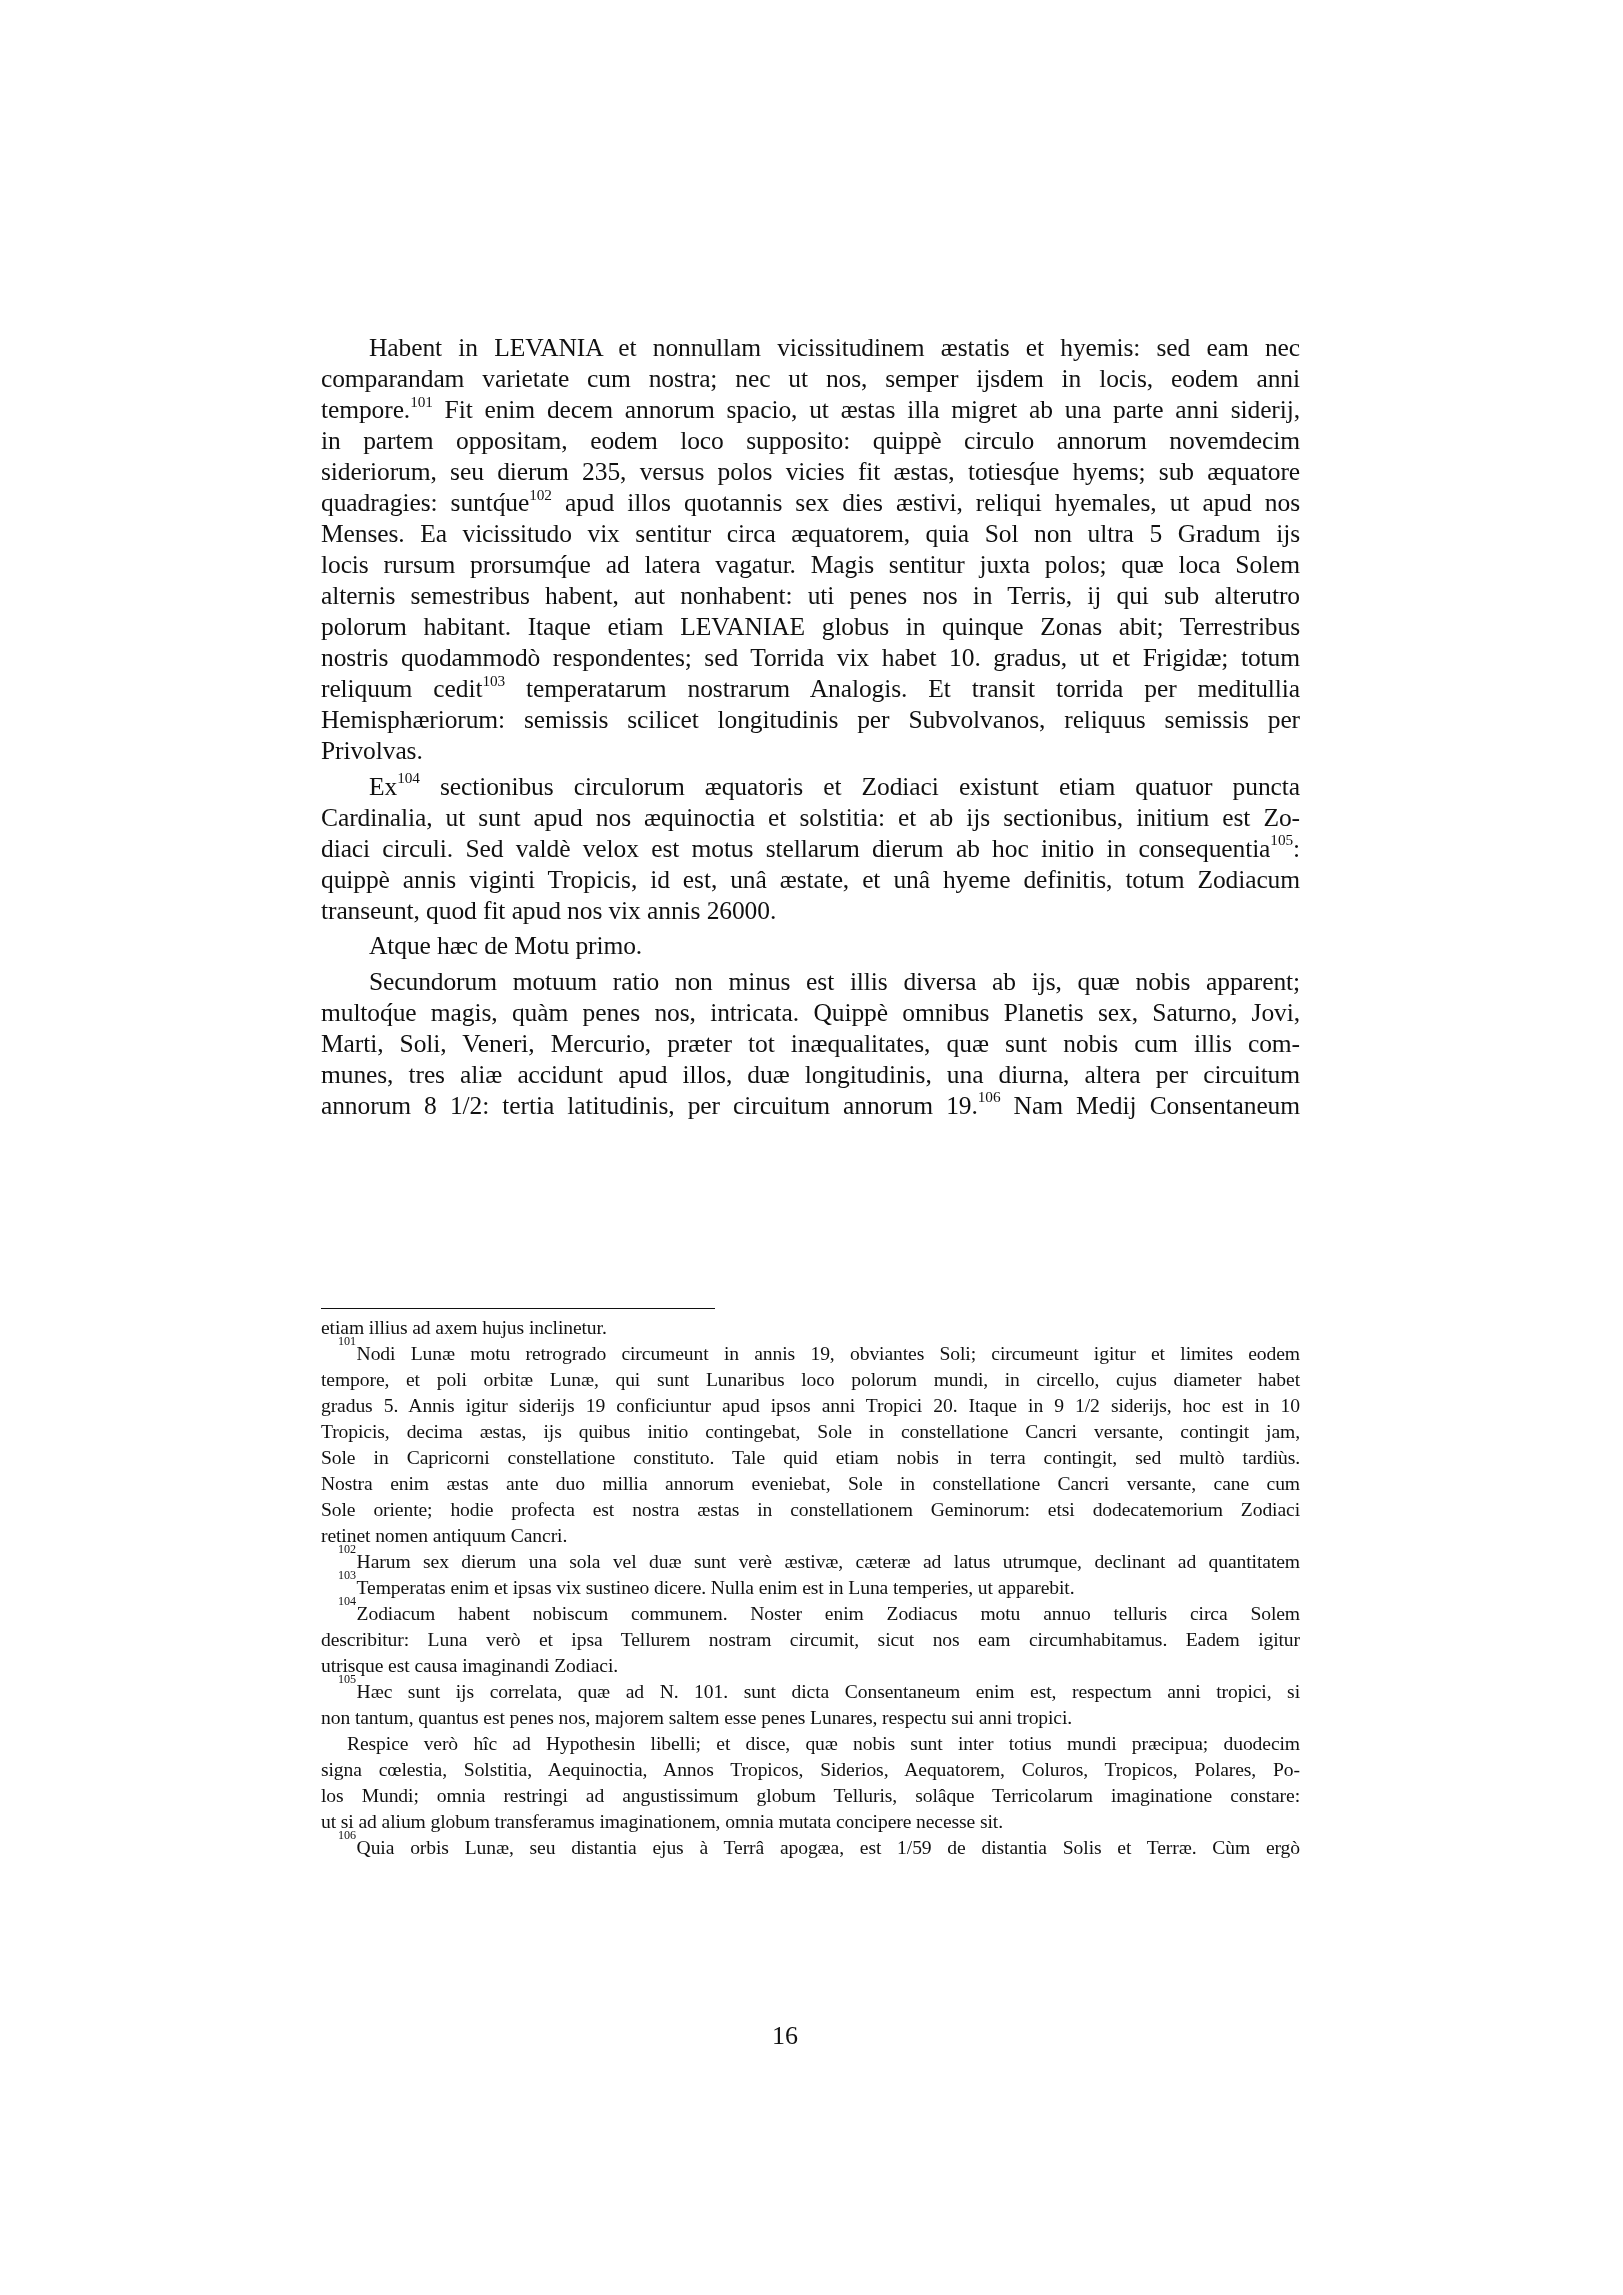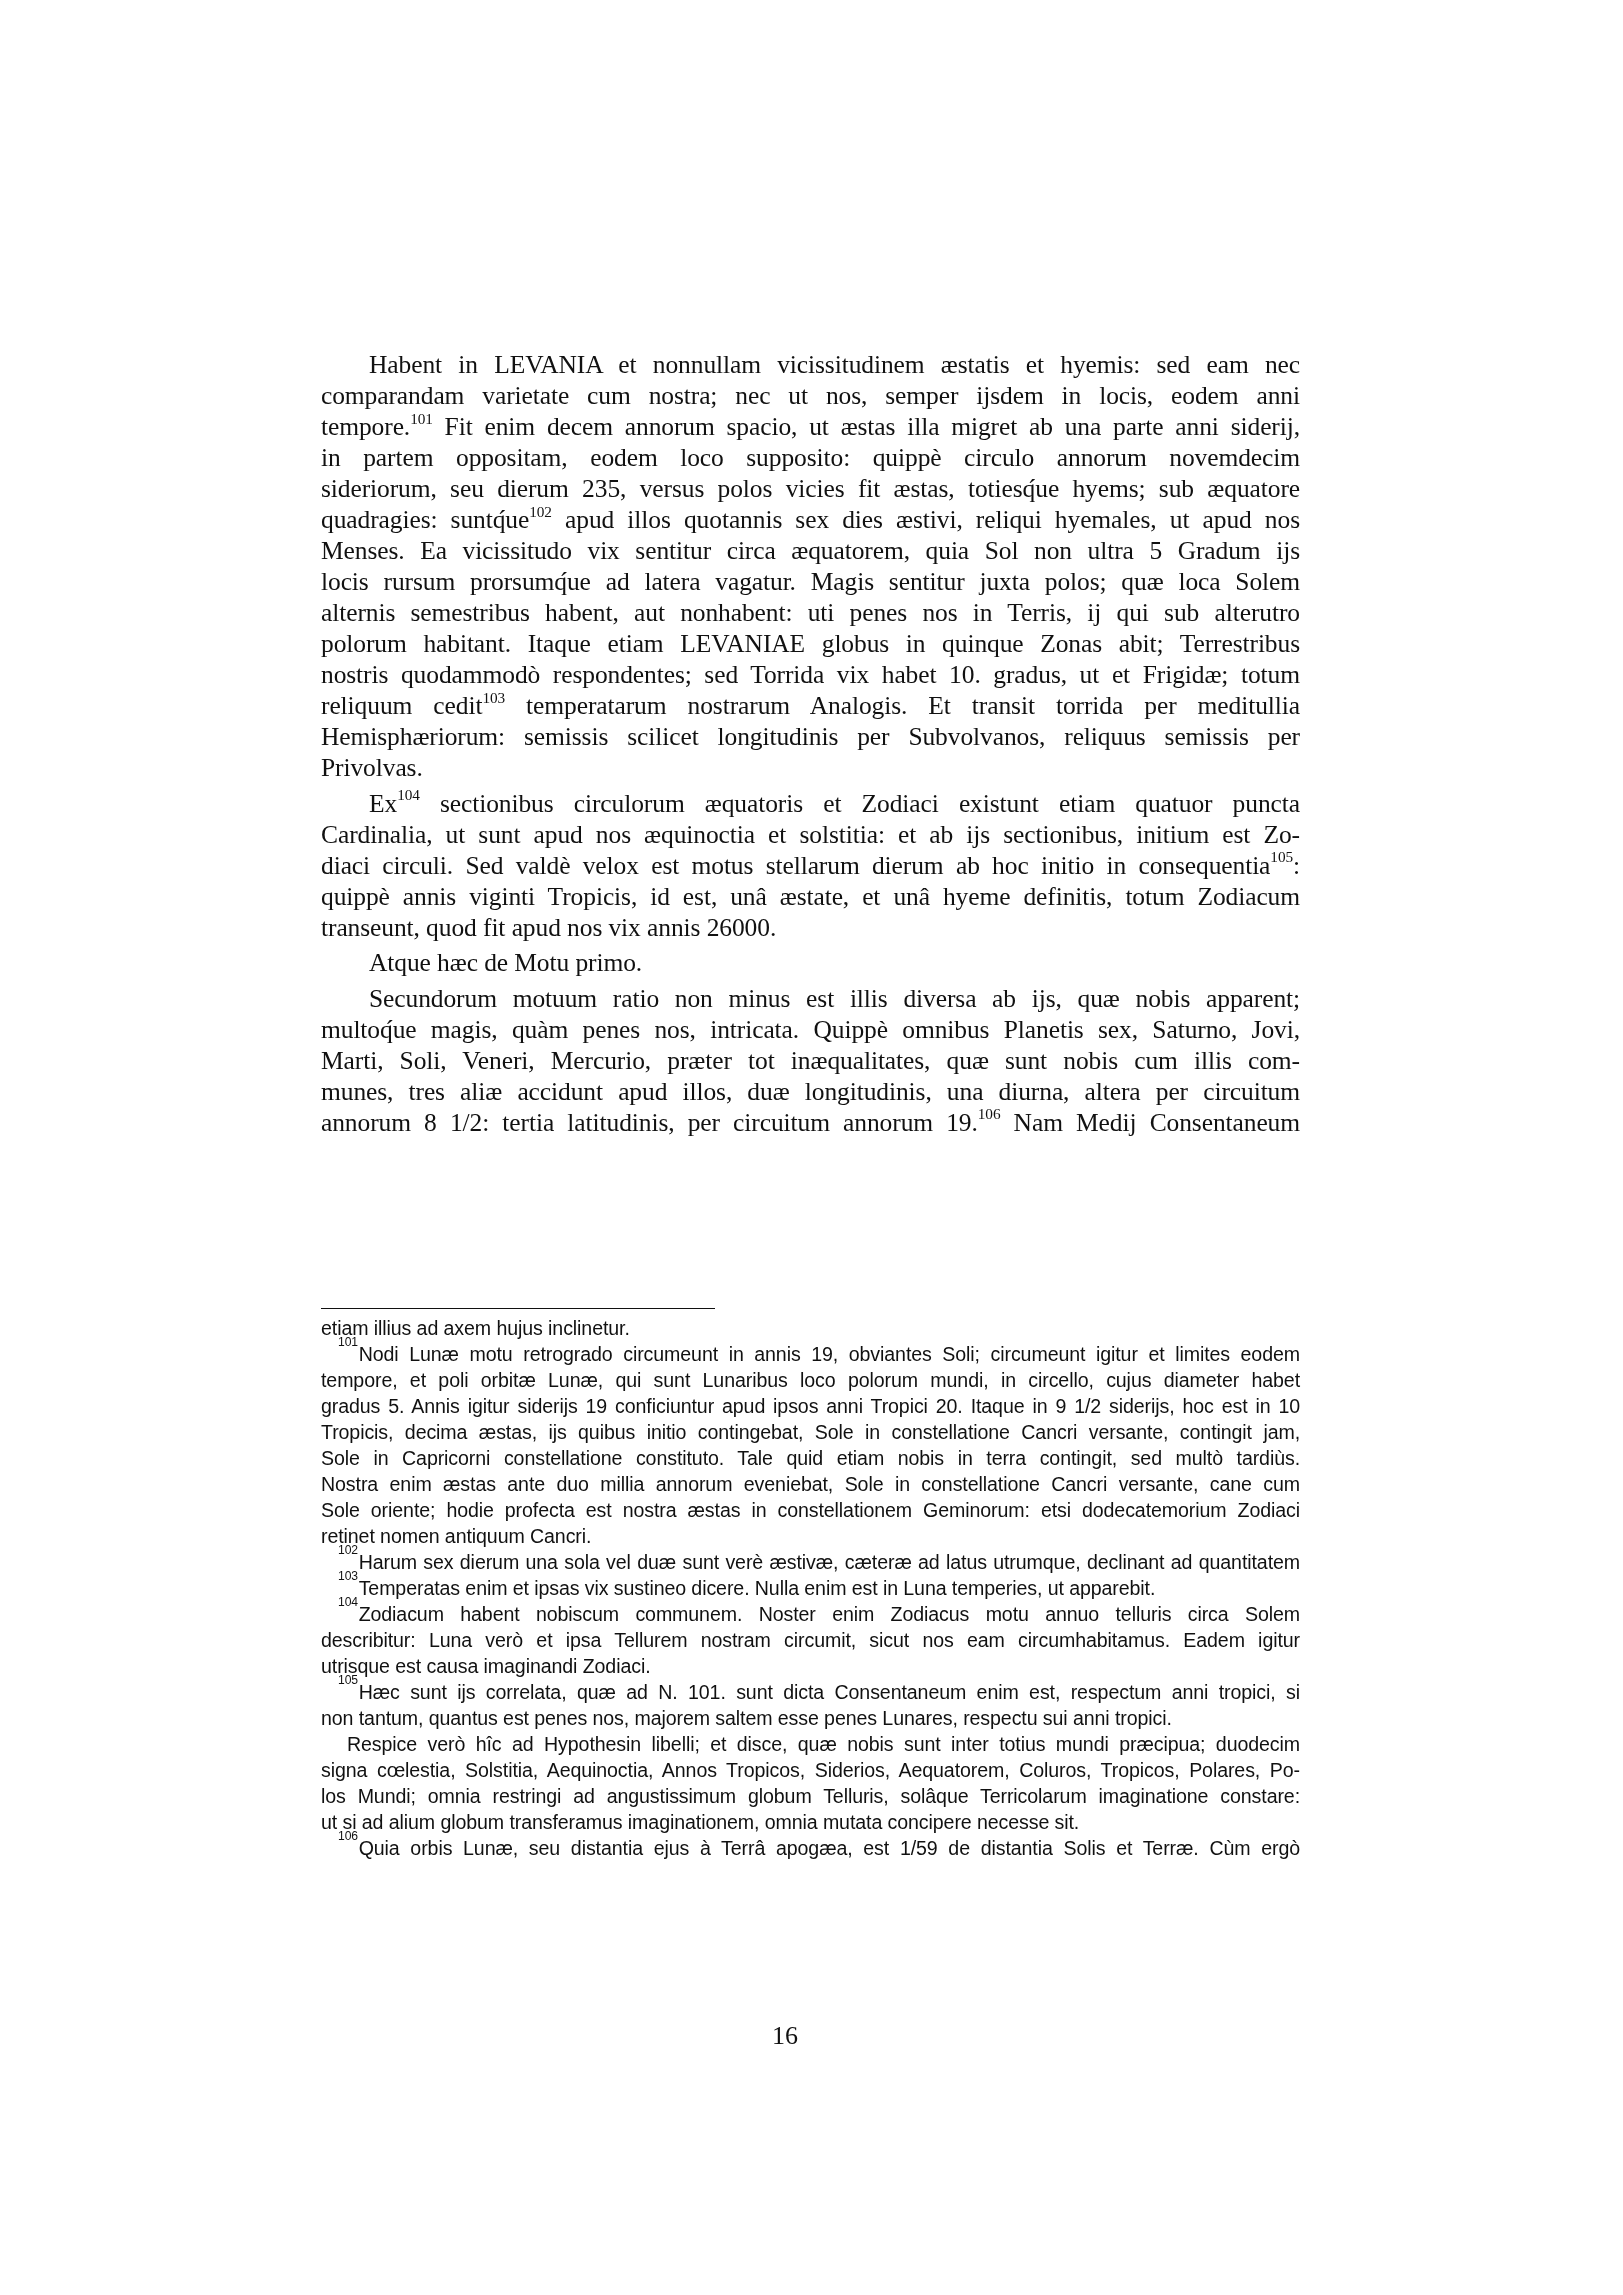--- a/index.html
+++ b/index.html
@@ -1,37 +1,37 @@
 <!DOCTYPE html>
 <html style="font-size:10.5px"><head>
 <meta charset="utf-8">
 <style>
   html, body { margin: 0; padding: 0; background: #ffffff; }
   body { width: 1623px; height: 2295px; position: relative; overflow: hidden; }
   .page { position: absolute; left: 0; top: 0; width: 1623px; height: 2295px; background: #fff; }
   .textblock {
-    position: absolute; left: 321px; top: 349px; width: 979px;
+    position: absolute; left: 321px; top: 332px; width: 979px;
     font-family: "Liberation Serif", "DejaVu Serif", serif;
     color: #111;
   }
   .main .line {
     font-size: 25.5px; line-height: 31px; height: 31px;
     white-space: nowrap; text-align: justify; text-align-last: justify;
     letter-spacing: -0.1px; word-spacing: 0px;
   }
   .main .line.last { text-align-last: left; }
   .main .line.indent { padding-left: 48px; }
   .main .para { margin-bottom: 4.6px; }
   sup.fn { font-size: 0.6em; vertical-align: 0; position: relative; top: -0.75em; line-height: 0; }
   .rule {
     position: absolute; left: 321px; top: 1308px; width: 394px; height: 1.3px; background: #111;
   }
   .notes {
     position: absolute; left: 321px; top: 1315px; width: 979px;
-    font-family: Liberation Sans, sans-serif; color: #111;
+    font-family: Liberation Serif, serif; color: #111;
   }
   .notes .line {
     font-size: 19.6px; line-height: 26px; height: 26px;
     white-space: nowrap; text-align: justify; text-align-last: justify;
     letter-spacing: -0.1px;
   }
   .notes .line.last { text-align-last: left; }
   .notes .line.fnstart { padding-left: 17px; }
   .notes .line.pindent { padding-left: 26px; }
   .notes sup.fnm { font-size: 0.62em; position: relative; top: -0.6em; line-height: 0; margin-right: 0.7px; }

